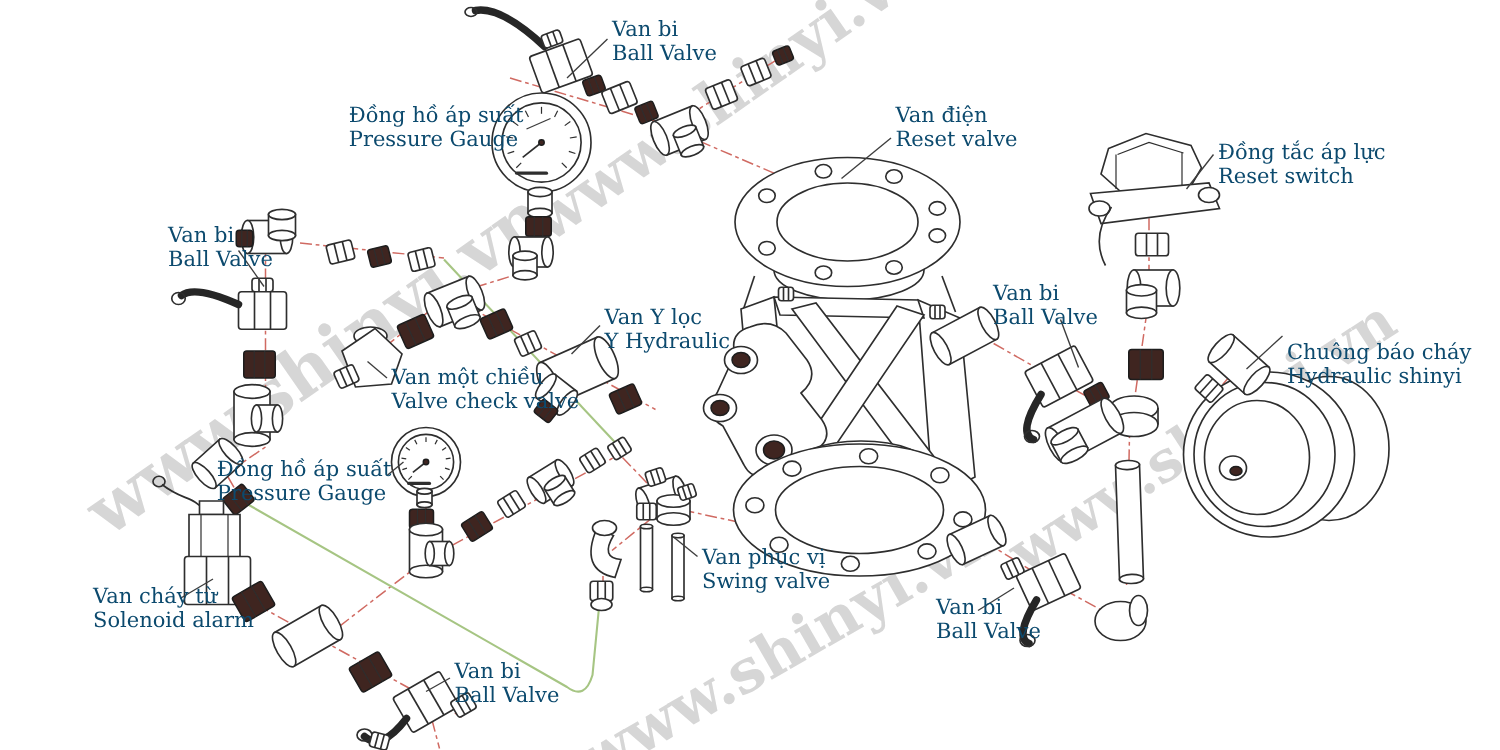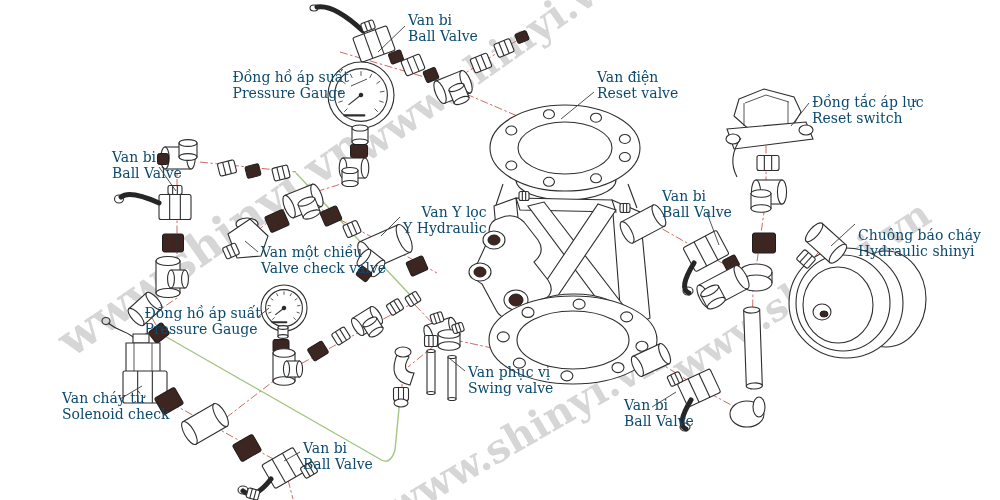--- a/index.html
+++ b/index.html
@@ -649,39 +649,39 @@
         <span>Reset valve</span>
       </div>
       <div class="label" style="left: 812px; top: 95px;">
         <span>Đồng tắc áp lực</span>
         <span>Reset switch</span>
       </div>
       <div class="label" style="left: 112px; top: 150px;">
         <span>Van bi</span>
         <span>Ball Valve</span>
       </div>
-      <div class="label" style="left: 403px; top: 205px; text-align: right;">
+      <div class="label" style="left: 403px; top: 205px;">
         <span>Van Y lọc</span>
         <span>Y Hydraulic</span>
       </div>
       <div class="label" style="left: 261px; top: 245px;">
         <span>Van một chiều</span>
         <span>Valve check valve</span>
       </div>
       <div class="label" style="left: 858px; top: 228px;">
         <span>Chuông báo cháy</span>
         <span>Hydraulic shinyi</span>
       </div>
       <div class="label right" style="left: 261px; top: 306px;">
         <span>Đồng hồ áp suất</span>
         <span>Pressure Gauge</span>
       </div>
       <div class="label" style="left: 62px; top: 391px;">
         <span>Van cháy từ</span>
-        <span>Solenoid check</span>
+        <span>Solenoid alarm</span>
       </div>
       <div class="label" style="left: 468px; top: 365px;">
         <span>Van phục vị</span>
         <span>Swing valve</span>
       </div>
       <div class="label" style="left: 624px; top: 398px;">
         <span>Van bi</span>
         <span>Ball Valve</span>
       </div>
       <div class="label" style="left: 303px; top: 441px;">

